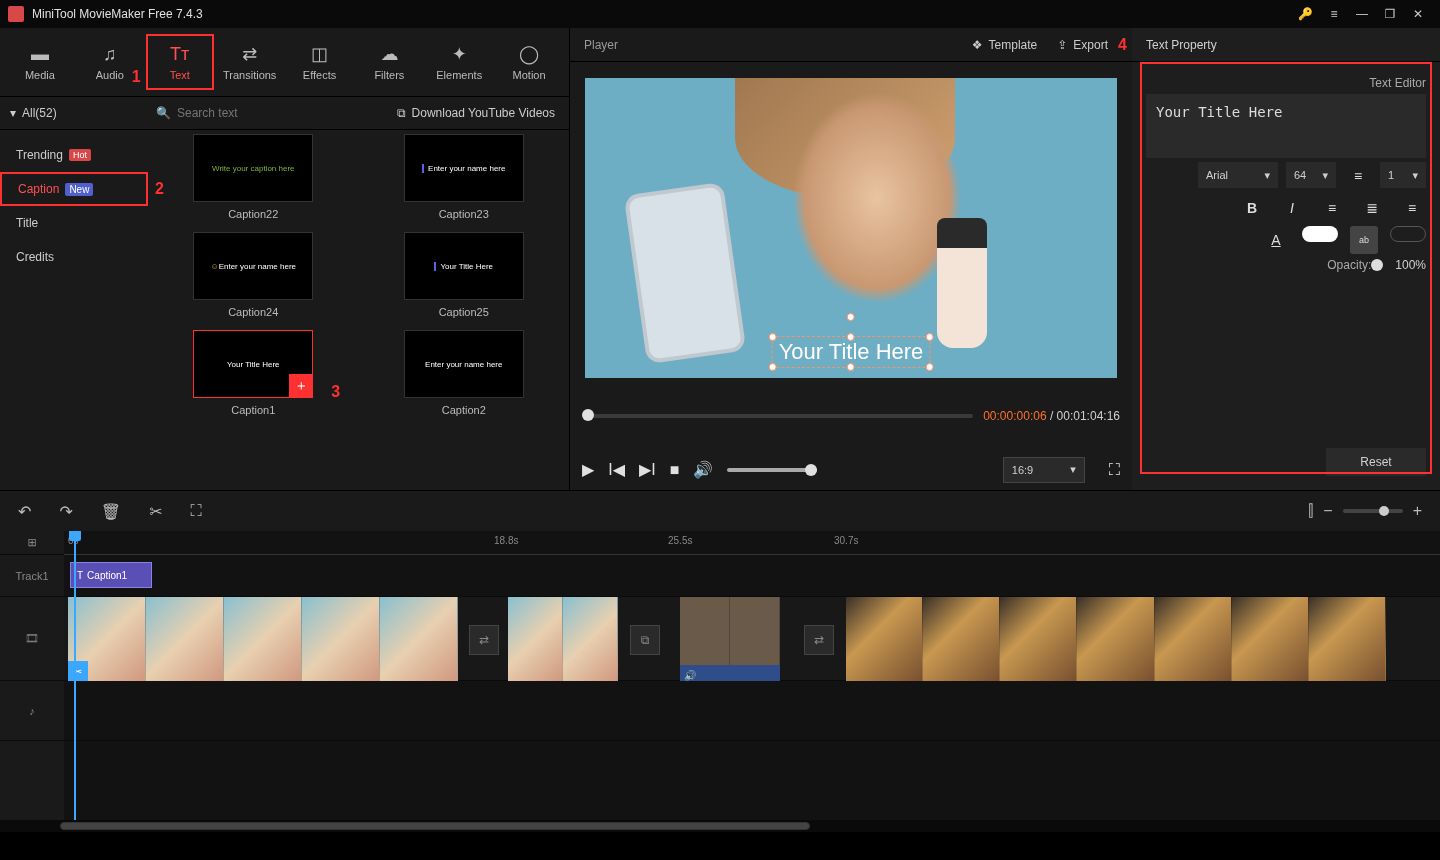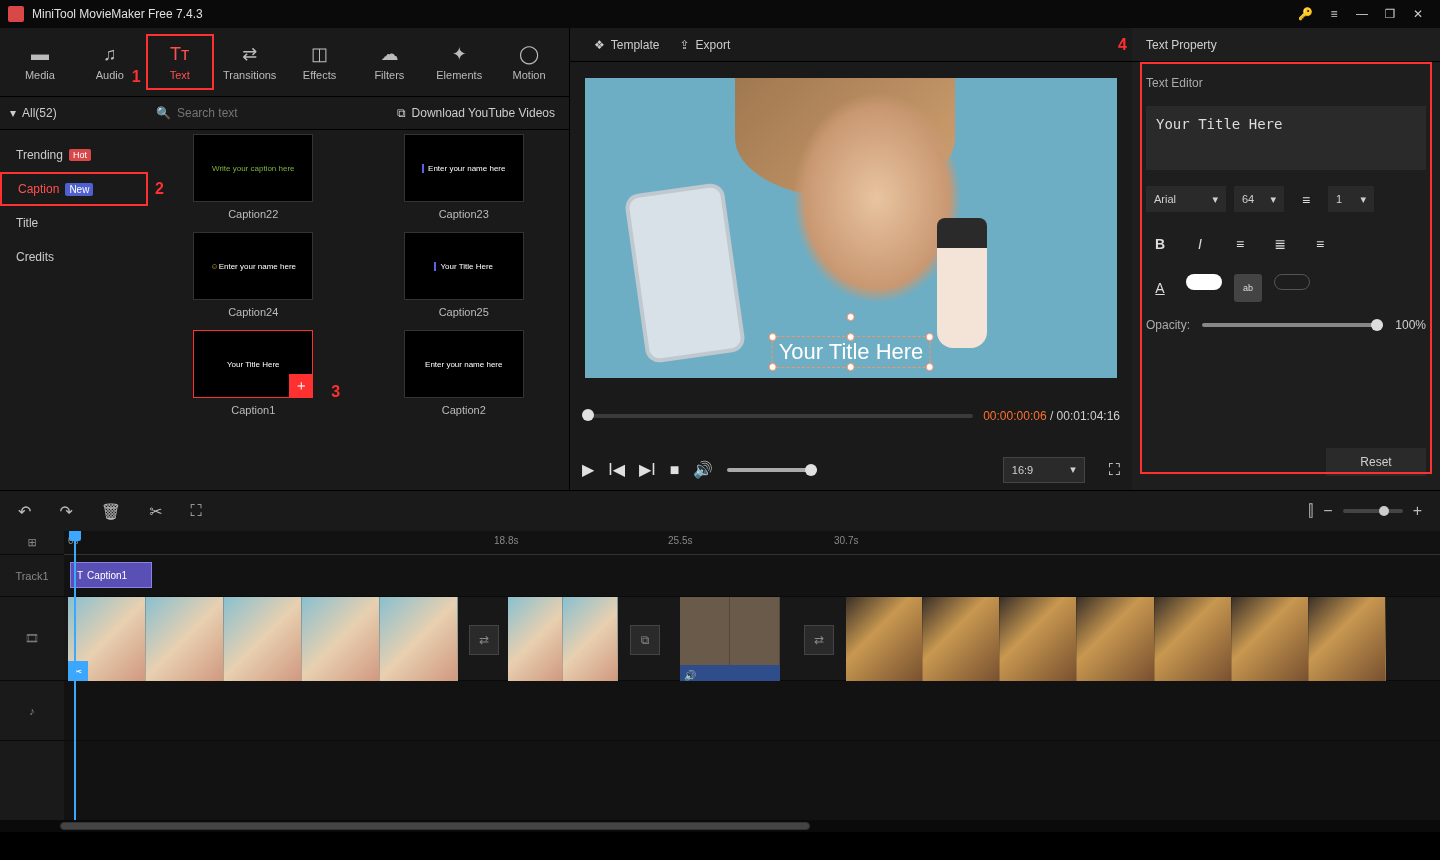--- a/index.html
+++ b/index.html
@@ -67,21 +67,21 @@
 .controls { height: 40px; display: flex; align-items: center; gap: 14px; }
 .ctrl { color: #e0e0e0; font-size: 16px; cursor: pointer; }
 .vol-track { width: 90px; height: 4px; background: #aaa; border-radius: 2px; position: relative; }
 .vol-track::after { content: ''; position: absolute; right: 0; top: -4px; width: 12px; height: 12px; background: #e0e0e0; border-radius: 50%; }
 .aspect-dd { margin-left: auto; width: 82px; height: 26px; background: #2a2a2a; border: 1px solid #444; display: flex; align-items: center; justify-content: space-between; padding: 0 8px; font-size: 11px; cursor: pointer; }
 
 .prop-col { width: 308px; background: #1e1e1e; display: flex; flex-direction: column; position: relative; }
 .prop-border { position: absolute; top: 34px; left: 8px; right: 8px; height: 412px; border: 2px solid #ff3030; pointer-events: none; }
 .prop-head { height: 34px; display: flex; align-items: center; padding: 0 14px; border-bottom: 1px solid #000; font-size: 12px; position: relative; }
 .prop-head .ann { color: #ff3030; font-size: 16px; font-weight: bold; position: absolute; left: -14px; }
-.prop-body { flex: 1; padding: 14px; display: flex; flex-direction: column; gap: 16px; }
+.prop-body { flex: 1; padding: 14px; display: flex; flex-direction: column; gap: 4px; align-items: flex-end; }
 .prop-label { font-size: 12px; color: #aaa; }
 .prop-input { width: 100%; height: 64px; background: #2a2a2a; border: none; color: #ddd; padding: 10px; font-size: 14px; resize: none; outline: none; }
 .prop-row { display: flex; gap: 8px; }
 .dd { height: 26px; background: #2a2a2a; display: flex; align-items: center; justify-content: space-between; padding: 0 8px; font-size: 11px; cursor: pointer; }
 .icon-row { display: flex; gap: 12px; }
 .iconbtn { width: 28px; height: 28px; display: flex; align-items: center; justify-content: center; color: #ddd; font-size: 14px; cursor: pointer; }
 .color-sw { width: 36px; height: 16px; border-radius: 8px; }
 .reset-btn { align-self: flex-end; width: 100px; height: 28px; background: #2a2a2a; display: flex; align-items: center; justify-content: center; cursor: pointer; font-size: 12px; margin-top: auto; }
 
 .timeline { height: 342px; background: #1a1a1a; border-top: 1px solid #000; display: flex; flex-direction: column; }
@@ -239,20 +239,21 @@
               </div>
               <div class="thumb-label">Caption2</div>
             </div>
         </div>
       </div>
     </div>
   </div>
 
   <div class="player-col">
     <div class="player-head">
+      <div class="plabel">Player</div>
       <div class="hbtn">
           <span>❖</span>
           <span>Template</span>
         </div>
       <div class="hbtn">
           <span>⇪</span>
           <span>Export</span>
         </div>
     </div>
     <div class="preview-area">

